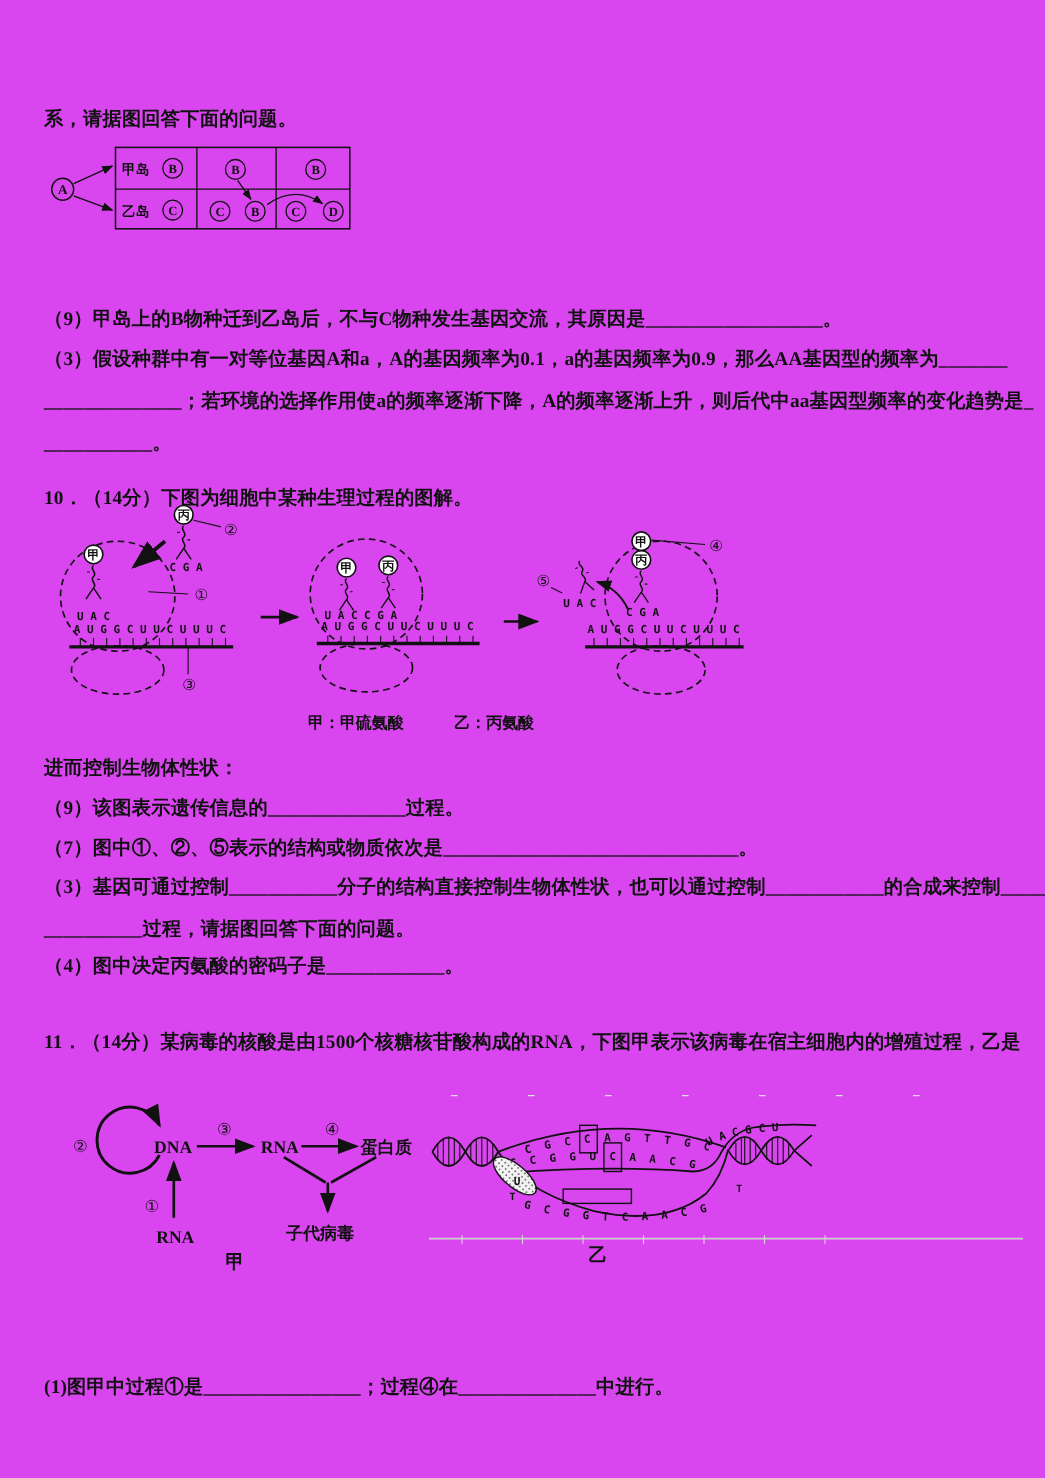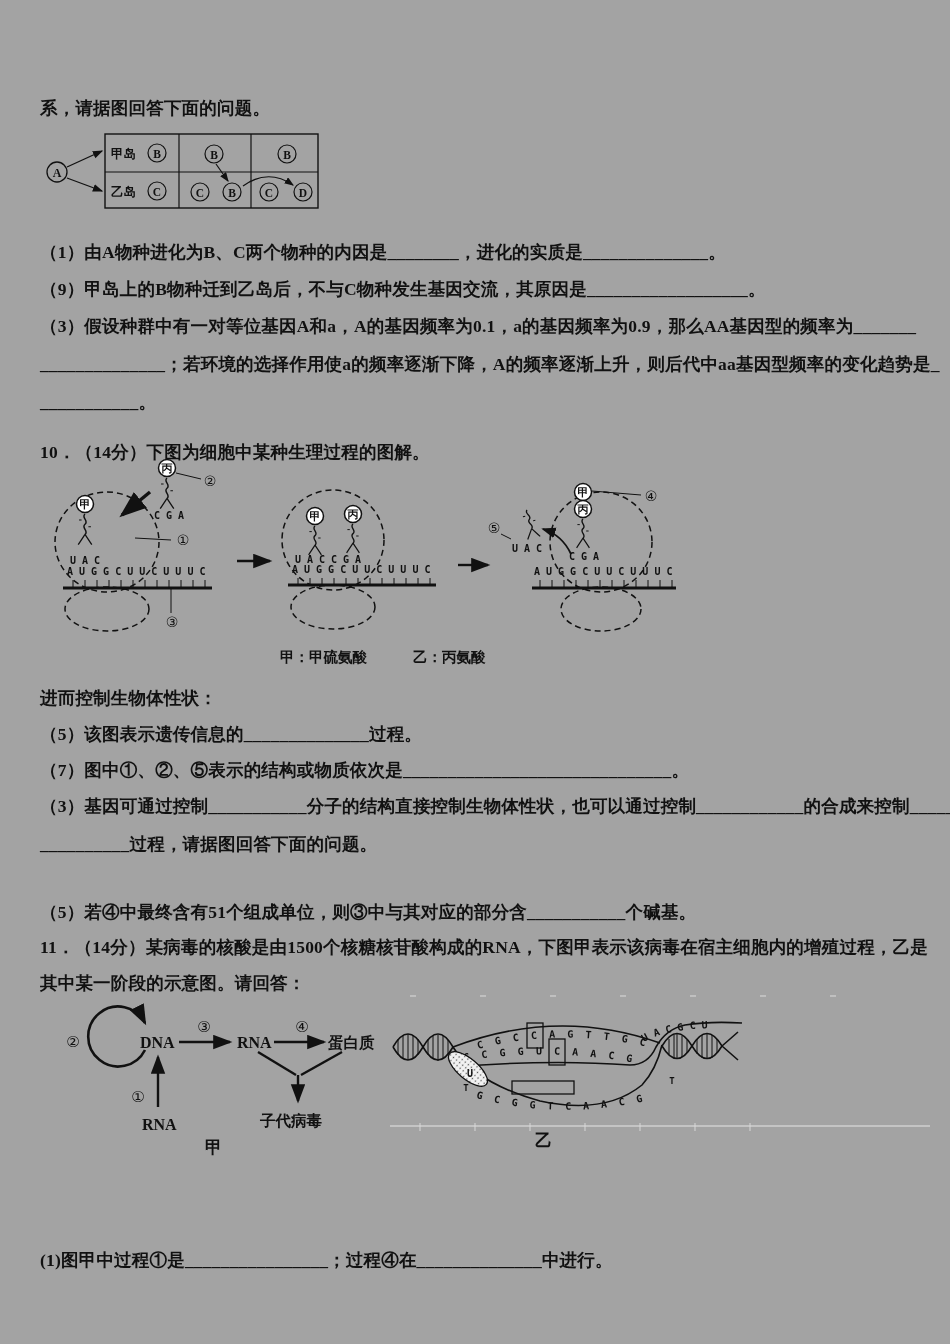--- a/index.html
+++ b/index.html
@@ -1,45 +1,43 @@
 <!DOCTYPE html>
 <html><head>
 <meta charset="utf-8">
 <style>
   html,body{margin:0;padding:0;background:#ffffff;}
-  .page{position:relative;width:950px;height:1344px;background:#a3a3a3;overflow:hidden;
+  .page{position:relative;width:950px;height:1344px;background:#d946ef;overflow:hidden;
         font-family:"Liberation Serif","DejaVu Serif",serif;color:#111;}
   .tline{position:absolute;left:40px;white-space:nowrap;font-size:17.5px;font-weight:700;
          letter-spacing:0.2px;}
   .fig{position:absolute;}
   svg text{fill:#111;}
   .cjk{font-family:"Liberation Serif","DejaVu Serif",serif;font-weight:700;}
   .seq{font-family:"DejaVu Sans Mono","Liberation Mono",monospace;font-weight:700;}
   .num{font-family:"DejaVu Sans","Liberation Sans",sans-serif;}
 </style>
 </head>
 <body>
 
 <div class="page">
 
   <div class="tline" style="top:96px">系，请据图回答下面的问题。</div>
-  <div class="tline" style="top:240px">（1）由A物种进化为B、C两个物种的内因是________，进化的实质是______________。</div>
   <div class="tline" style="top:277px">（9）甲岛上的B物种迁到乙岛后，不与C物种发生基因交流，其原因是__________________。</div>
   <div class="tline" style="top:314px">（3）假设种群中有一对等位基因A和a，A的基因频率为0.1，a的基因频率为0.9，那么AA基因型的频率为_______</div>
   <div class="tline" style="top:352px">______________；若环境的选择作用使a的频率逐渐下降，A的频率逐渐上升，则后代中aa基因型频率的变化趋势是_</div>
   <div class="tline" style="top:390px">___________。</div>
   <div class="tline" style="top:440px">10．（14分）下图为细胞中某种生理过程的图解。</div>
   <div class="tline" style="top:686px">进而控制生物体性状：</div>
-  <div class="tline" style="top:722px">（5）该图表示遗传信息的______________过程。</div>
+  <div class="tline" style="top:722px">（9）该图表示遗传信息的______________过程。</div>
   <div class="tline" style="top:758px">（7）图中①、②、⑤表示的结构或物质依次是______________________________。</div>
   <div class="tline" style="top:794px">（3）基因可通过控制___________分子的结构直接控制生物体性状，也可以通过控制____________的合成来控制_____</div>
   <div class="tline" style="top:832px">__________过程，请据图回答下面的问题。</div>
-  <div class="tline" style="top:900px">（5）若④中最终含有51个组成单位，则③中与其对应的部分含___________个碱基。</div>
+  <div class="tline" style="top:866px">（4）图中决定丙氨酸的密码子是____________。</div>
   <div class="tline" style="top:935px">11．（14分）某病毒的核酸是由1500个核糖核苷酸构成的RNA，下图甲表示该病毒在宿主细胞内的增殖过程，乙是</div>
-  <div class="tline" style="top:971px">其中某一阶段的示意图。请回答：</div>
   <div class="tline" style="top:1248px">(1)图甲中过程①是________________；过程④在______________中进行。</div>
 
   <svg class="fig" style="left:40px;top:128px" width="300" height="85" viewBox="0 0 300 85">
     <defs>
       <marker id="arw1" markerWidth="9" markerHeight="8" refX="7" refY="3" orient="auto">
         <path d="M0,0 L8,3 L0,6 z" fill="#111"></path>
       </marker>
     </defs>
     <rect x="65" y="6" width="213" height="74" fill="none" stroke="#111" stroke-width="1.4"></rect>
     <line x1="65" y1="44" x2="278" y2="44" stroke="#111" stroke-width="1.2"></line>

